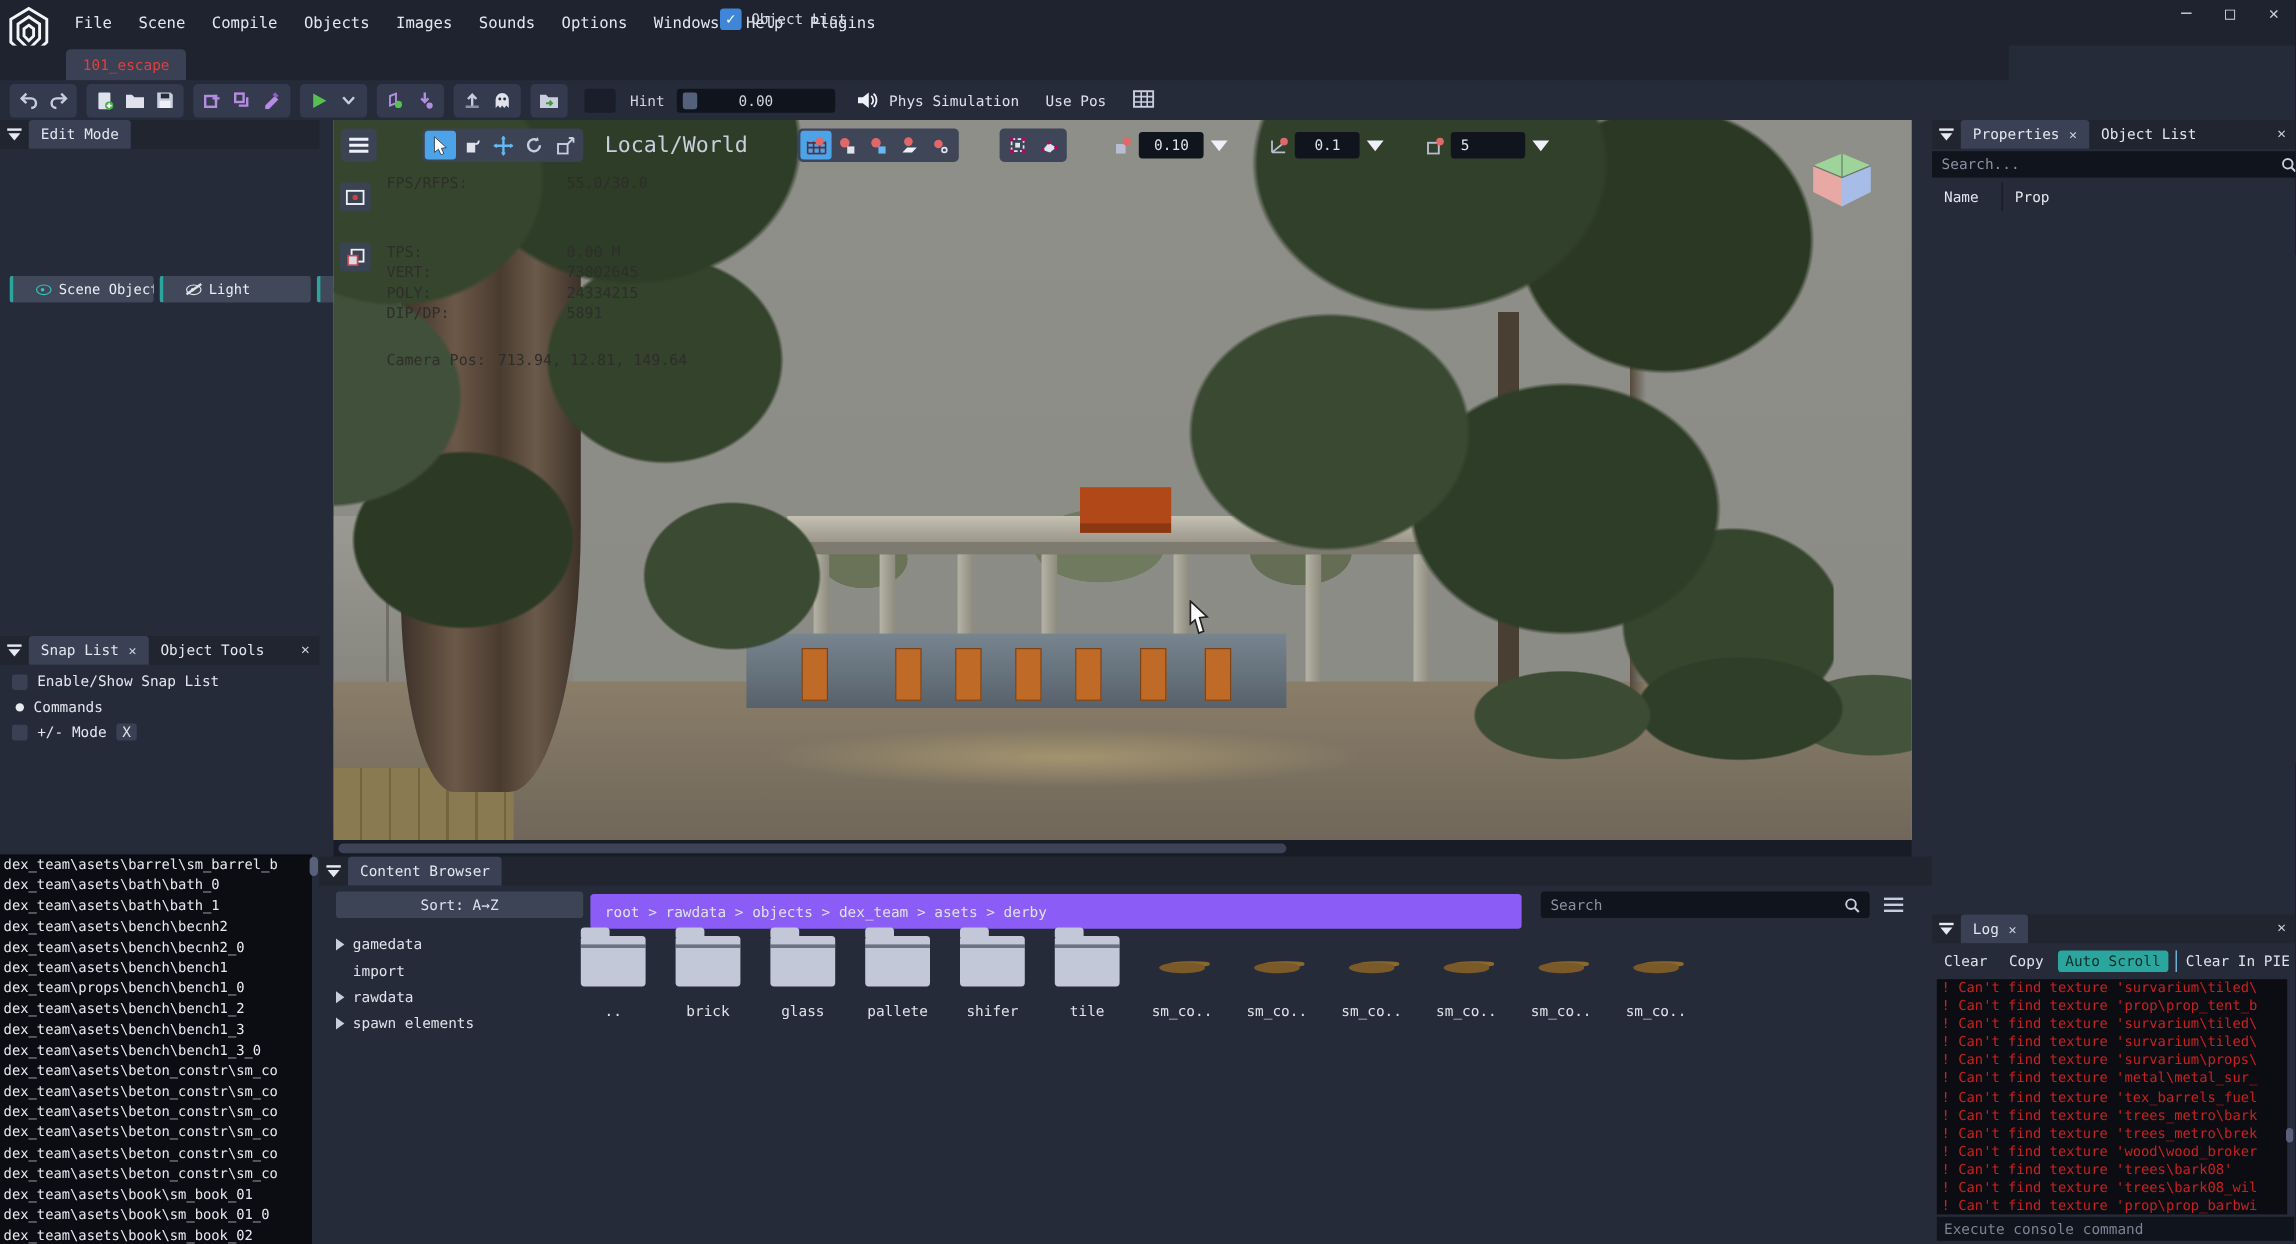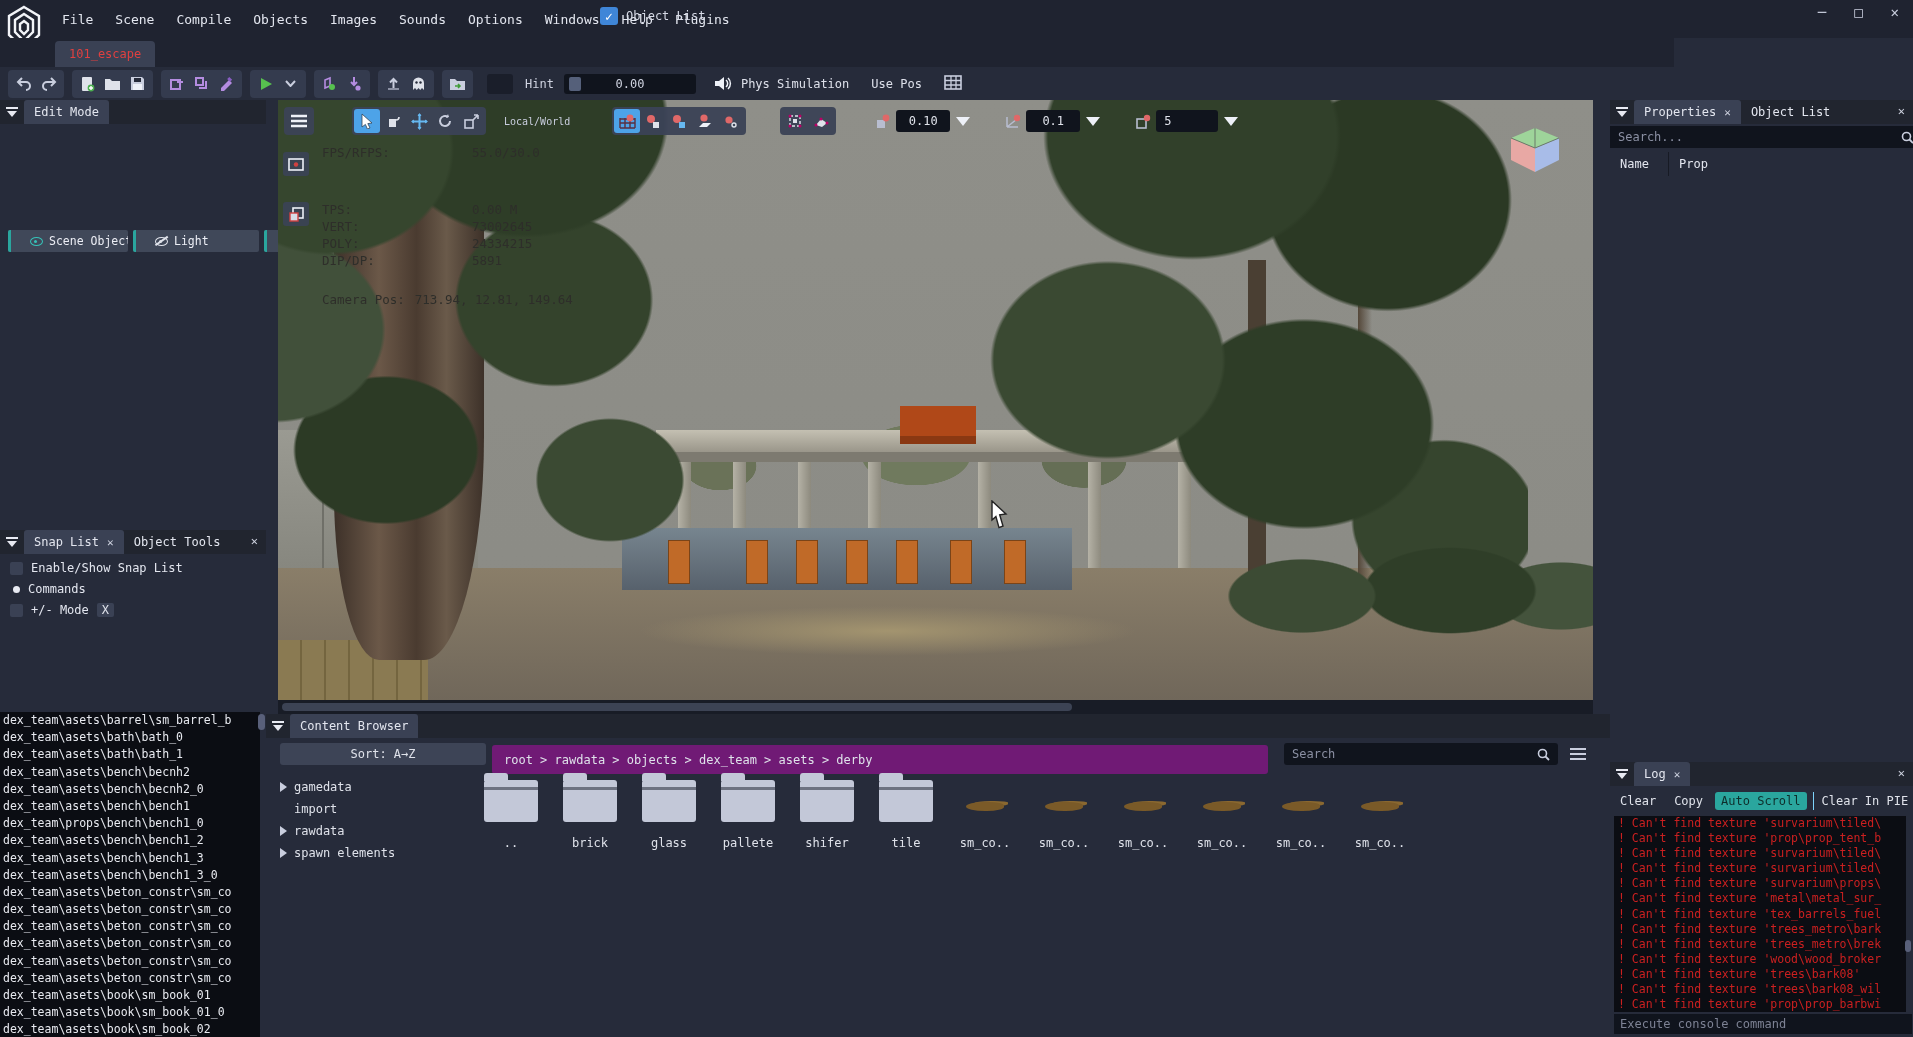--- a/index.html
+++ b/index.html
@@ -63,34 +63,34 @@
   
   .viewport{position:absolute;left:278px;top:100px;width:1315px;height:600px;background:#8e8e88;overflow:hidden;}
   .scene-layer{position:absolute;}
   .stats{position:absolute;left:44px;top:44px;color:#2e2e2a;font-size:12.5px;line-height:17px;}
   .stats .srow{display:flex;}
   .stats .lab{width:150px;}
   .vtoolbar{position:absolute;left:6px;top:8px;height:26px;display:flex;align-items:center;gap:8px;}
   .vchip{display:flex;align-items:center;background:rgba(59,67,86,.96);border-radius:4px;padding:1px 2px;height:26px;}
   .vbtn{width:26px;height:24px;display:flex;align-items:center;justify-content:center;border-radius:3px;}
   .vbtn.active{background:#4da3e8;}
-  .coordmode{color:#c9cede;background:none;padding:0 10px;font-size:10px;}
+  .coordmode{color:#c9cede;background:none;padding:0 10px;font-size:18px;}
   .valbox{background:#10141d;border-radius:3px;color:#dfe2ea;height:22px;display:flex;align-items:center;padding:0 8px;min-width:38px;justify-content:center;}
   .caret{width:0;height:0;border-left:7px solid transparent;border-right:7px solid transparent;border-top:9px solid #eef1f8;margin:0 6px;}
   .side-icons{position:absolute;left:5px;top:52px;display:flex;flex-direction:column;gap:26px;}
   .side-icons .vbtn{background:rgba(59,67,86,.9);}
   .gizmo{position:absolute;right:30px;top:26px;width:56px;height:48px;}
   .hscroll{position:absolute;left:278px;top:700px;width:1315px;height:14px;background:#181c26;}
   .hscroll .thumb{position:absolute;left:4px;top:3px;width:790px;height:8px;background:#3c4354;border-radius:4px;}
   .cursor{position:absolute;left:712px;top:400px;}
   
   .cbrowser{position:absolute;left:266px;top:714px;width:1347px;height:323px;background:#262b3a;}
   .cb-controls{position:absolute;left:14px;top:28px;height:24px;display:flex;align-items:center;}
   .sortbtn{width:206px;height:22px;background:#3d4456;border-radius:3px;display:flex;align-items:center;justify-content:center;color:#dfe2ea;}
-  .breadcrumb{margin-left:6px;width:752px;height:29px;background:#701a75;border-radius:3px;display:flex;align-items:center;padding:0 12px;color:#dfe2ea;margin-top:11px;}
+  .breadcrumb{margin-left:6px;width:752px;height:29px;background:#8b5cf6;border-radius:3px;display:flex;align-items:center;padding:0 12px;color:#dfe2ea;margin-top:11px;}
   .cb-search{margin-left:16px;width:258px;height:22px;background:#10141d;border-radius:3px;display:flex;align-items:center;padding:0 8px;color:#8b90a3;}
   .cb-search .mag{margin-left:auto;}
   .listicon{margin-left:12px;display:flex;flex-direction:column;gap:3px;}
   .listicon i{width:16px;height:2px;background:#c9cede;}
   .cb-tree{position:absolute;left:14px;top:62px;width:190px;}
   .tree-item{height:22px;display:flex;align-items:center;gap:7px;color:#dfe2ea;}
   .tree-item .arrow{width:0;height:0;border-top:5px solid transparent;border-bottom:5px solid transparent;border-left:7px solid #c9cede;}
   .tree-item .noarrow{width:7px;}
   .cb-grid{position:absolute;left:214px;top:56px;display:flex;gap:17px;}
   .cell{width:62px;display:flex;flex-direction:column;align-items:center;}

